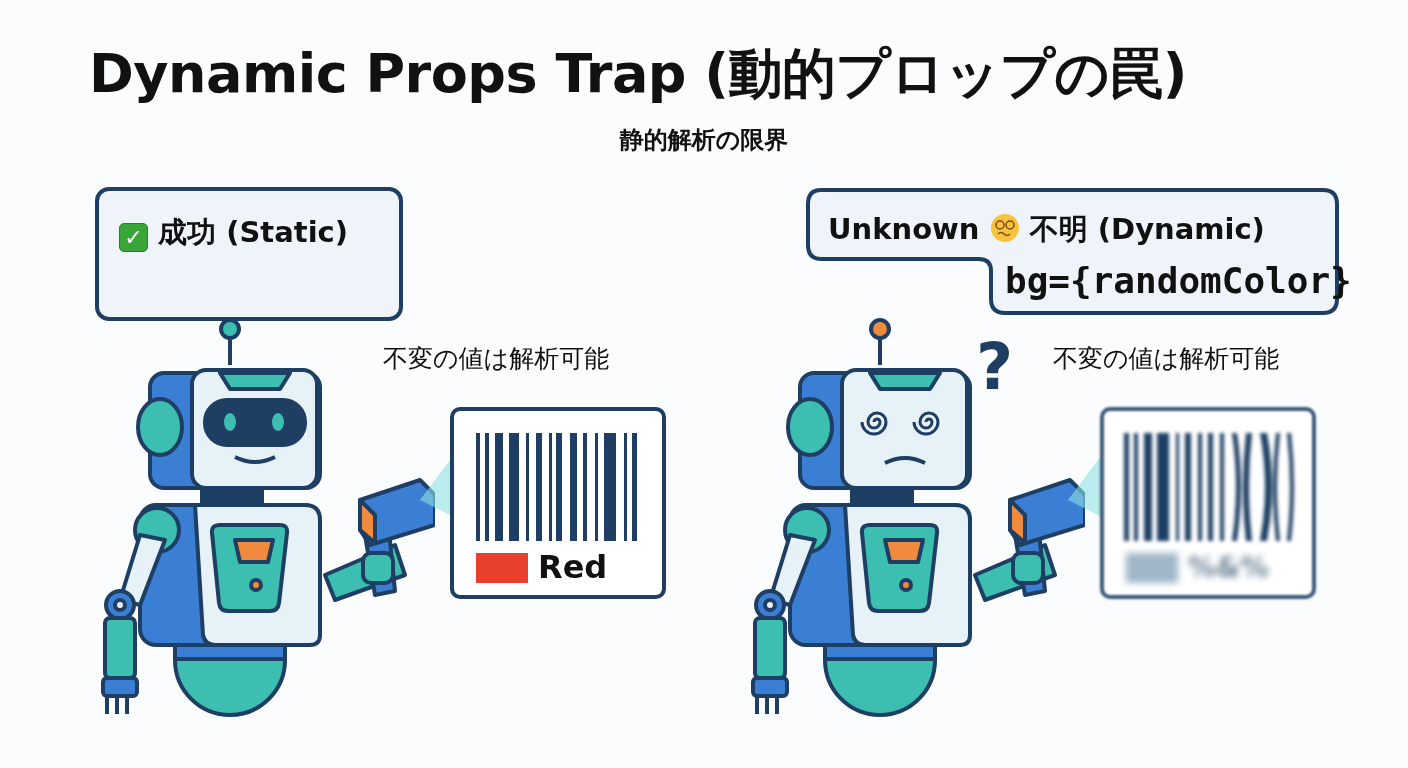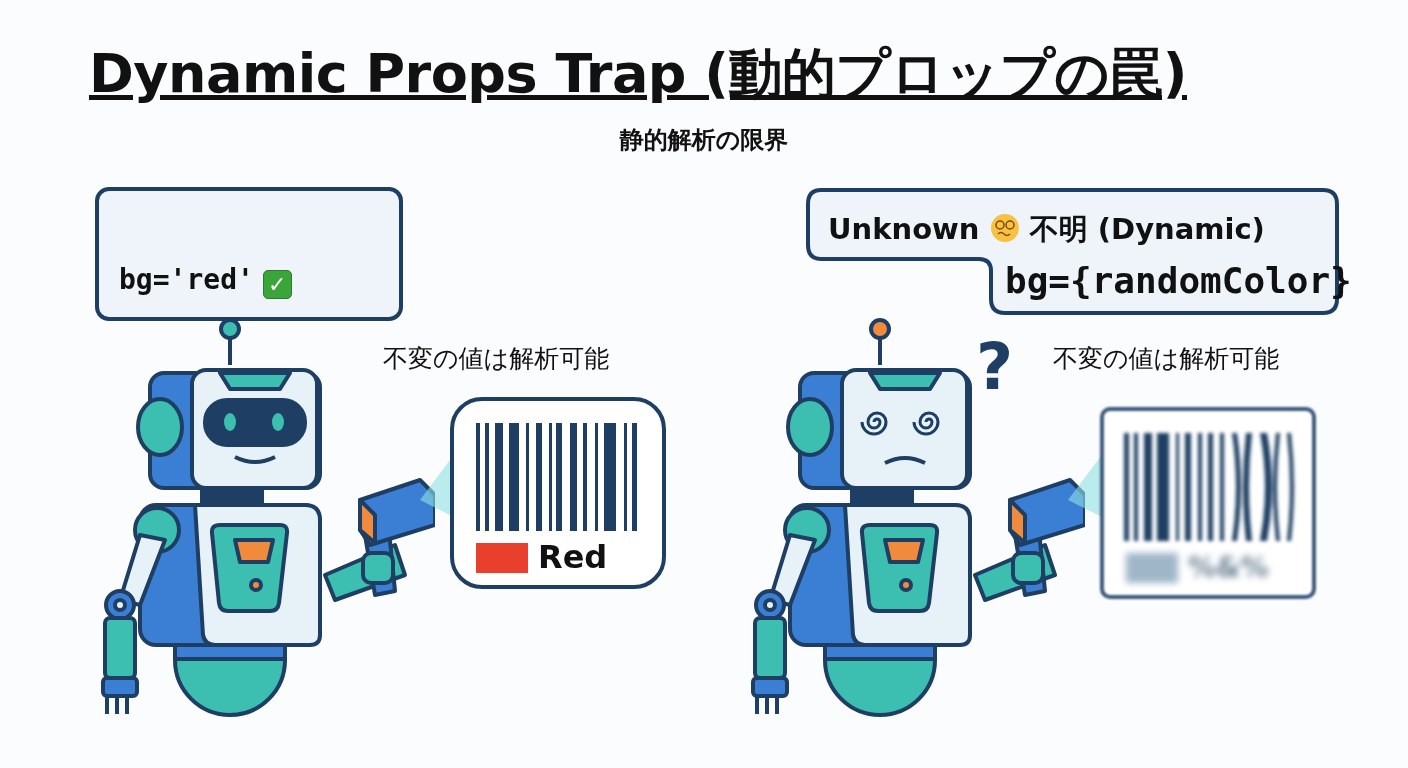--- a/index.html
+++ b/index.html
@@ -1,39 +1,39 @@
 <!DOCTYPE html>
 <html><head>
 <meta charset="utf-8">
 <style>
   html, body { margin:0; padding:0; }
   body { width:1408px; height:768px; background:#fbfcfd; position:relative; overflow:hidden;
          font-family:"DejaVu Sans", sans-serif; color:#111; }
   .abs { position:absolute; }
-  .title { left:0; width:1276px; top:38px; text-align:center; font-size:54px; font-weight:bold; letter-spacing:-0.5px;text-decoration:underline; }
+  .title { left:0; width:1276px; top:38px; text-align:center; font-size:54px; font-weight:bold; letter-spacing:-0.5px; }
   .subtitle { left:0; width:1408px; top:124px; text-align:center; font-size:24px; font-weight:bold; }
   .bubble { background:#eef4f9; border:4px solid #1e3f63; border-radius:14px; }
   .b-left { left:95px; top:187px; width:300px; height:126px; }
   .b-line1 { font-size:29px; font-weight:bold; white-space:nowrap; }
   .mono { font-family:"DejaVu Sans Mono", monospace; font-weight:bold; }
   .check { display:inline-block; width:27px; height:27px; background:#3aa63a; border-radius:5px; color:#fff;
            font-size:22px; line-height:27px; text-align:center; vertical-align:-3px; border:1px solid #2a7d2a; }
   .label { font-size:25px; font-weight:normal; white-space:nowrap; }
   .card { background:#fff; border:4px solid #1e3f63; border-radius:10px; }
 </style>
 </head>
 <body>
 
 <div class="abs title">Dynamic Props Trap (動的プロップの罠)</div>
 <div class="abs subtitle">静的解析の限界</div>
 
 <div class="abs bubble b-left">
-  <div class="abs" style="left:20px;top:72px;font-size:28px;white-space:nowrap;">
-    <span class="mono">bg='red'</span>
+  <div class="abs b-line1" style="left:20px;top:22px;">
     <span class="check">✓</span>
+    <span>成功 (Static)</span>
   </div>
 </div>
 
 <svg class="abs" style="left:805px;top:187px;" width="535" height="130">
   <path d="M16 3 H518 Q532 3 532 17 V112 Q532 126 518 126 H200 Q186 126 186 112 V84 Q186 72 174 72 H16 Q3 72 3 58 V17 Q3 3 16 3 Z" fill="#eef4f9" stroke="#1e3f63" stroke-width="4"></path>
 </svg>
 <div class="abs b-line1" style="left:828px;top:210px;">
   <span>Unknown</span>
   <svg width="30" height="30" viewBox="0 0 30 30" style="vertical-align:-4px">
     <circle cx="15" cy="15" r="14" fill="#f7c23f"></circle>
@@ -80,21 +80,21 @@
     <path d="M270 220 l10 60 l20 -4 l-6 -60 z" fill="#3b7fd4"></path>
     <rect x="268" y="238" width="30" height="30" rx="8" fill="#3cbfb0"></rect>
     <path d="M265 185 l60 -20 l15 15 v30 l-65 20 l-10 -15 z" fill="#3b7fd4"></path>
     <path d="M265 185 l15 15 v28 l-15 -13 z" fill="#f08a3c"></path>
   </g>
 </svg>
 <svg class="abs" style="left:420px;top:420px;" width="60" height="110">
   <polygon points="0,80 60,0 60,110" fill="#8fe0e3" opacity="0.6"></polygon>
 </svg>
 
-<div class="abs card" style="left:450px;top:397px;width:208px;height:184px;border-radius:32px;">
+<div class="abs card" style="left:450px;top:407px;width:208px;height:184px;">
   <svg class="abs" style="left:22px;top:22px;" width="165" height="108">
     <g fill="#1e3f63">
       <rect x="0" width="4" height="108"></rect>
         <rect x="9" width="4" height="108"></rect>
         <rect x="19" width="8" height="108"></rect>
       <rect x="33" width="10" height="108"></rect>
         <rect x="50" width="3" height="108"></rect>
         <rect x="60" width="6" height="108"></rect>
       <rect x="73" width="3" height="108"></rect>
         <rect x="80" width="6" height="108"></rect>

